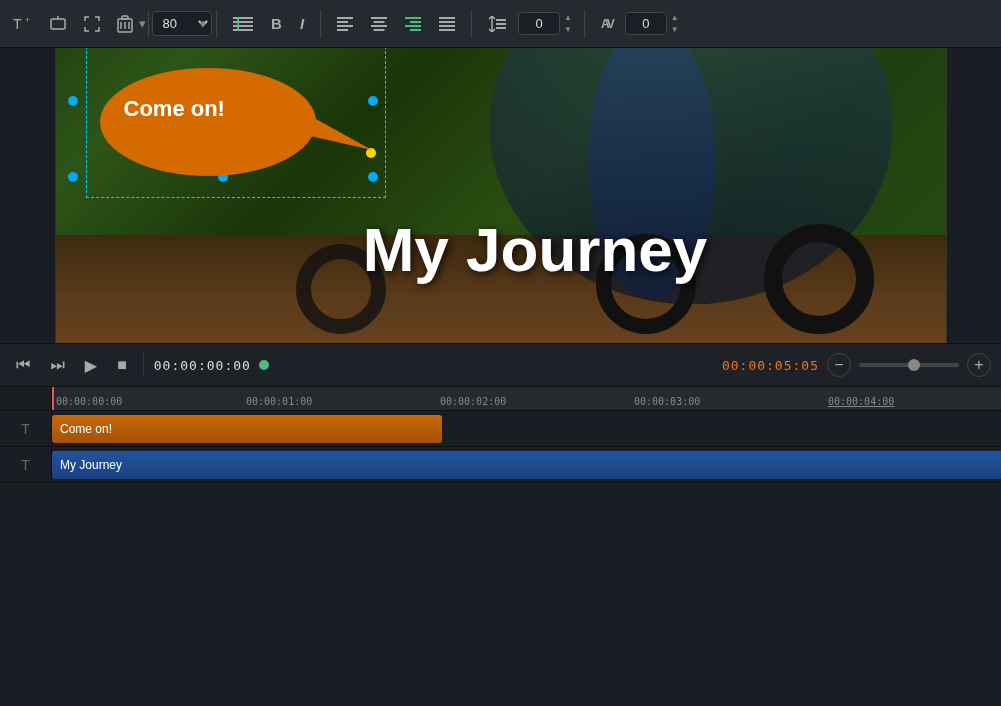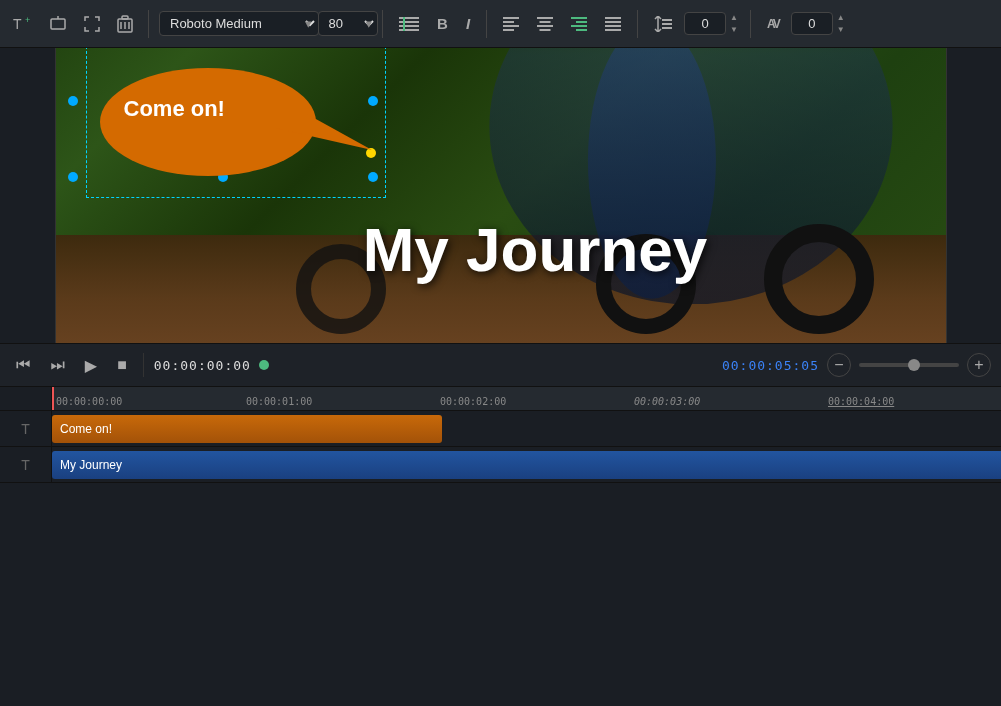--- a/index.html
+++ b/index.html
@@ -236,21 +236,21 @@
       letter-spacing: 1px;
     }
     #playhead-dot {
       width: 10px;
       height: 10px;
       background: #4dba7f;
       border-radius: 50%;
       flex-shrink: 0;
     }
     #time-display-right {
-      color: #3b82f6;
+      color: #f97316;
       font-size: 13px;
       font-family: monospace;
       letter-spacing: 1px;
       margin-left: auto;
     }
     #zoom-minus, #zoom-plus {
       background: none;
       border: 1px solid #444;
       color: #aaa;
       cursor: pointer;
@@ -384,23 +384,20 @@
         <rect x="1" y="4" width="14" height="13" rx="1" fill="none" stroke="#aaa" stroke-width="1.5"></rect>
         <rect x="5" y="1" width="6" height="3" rx="1" fill="none" stroke="#aaa" stroke-width="1.5"></rect>
         <line x1="4" y1="7" x2="4" y2="14" stroke="#aaa" stroke-width="1.5"></line>
         <line x1="8" y1="7" x2="8" y2="14" stroke="#aaa" stroke-width="1.5"></line>
         <line x1="12" y1="7" x2="12" y2="14" stroke="#aaa" stroke-width="1.5"></line>
       </svg>
   </button>
 
   <div class="tb-sep"></div>
 
-  <select class="font-select">
-    <option>Roboto Medium</option>
-  </select>
   <span style="color:#888;margin-left:-20px;pointer-events:none;">▾</span>
 
   <select class="size-select">
     <option>80</option>
   </select>
   <span style="color:#888;margin-left:-18px;pointer-events:none;">▾</span>
 
   <div class="tb-sep"></div>
 
   <button class="tb-icon-btn">
@@ -545,21 +542,21 @@
   <button id="zoom-plus">+</button>
 </div>
 
 <div id="timeline-ruler">
   <div id="playhead-line"></div>
   <div style="width:52px;flex-shrink:0;border-right:1px solid #111;height:100%;background:#1a1e24;"></div>
   <div style="flex:1;position:relative;height:100%;overflow:hidden;">
     <span class="ruler-label" style="position:absolute;left:4px;top:5px;">00:00:00:00</span>
     <span class="ruler-label" style="position:absolute;left:194px;top:5px;">00:00:01:00</span>
     <span class="ruler-label" style="position:absolute;left:388px;top:5px;">00:00:02:00</span>
-    <span class="ruler-label" style="position:absolute;left:582px;top:5px;font-style:italic;">00:00:03:00</span>
+    <span class="ruler-label" style="position:absolute;left:582px;top:5px;">00:00:03:00</span>
     <span class="ruler-label" style="position:absolute;left:776px;top:5px;text-decoration:underline;">00:00:04:00</span>
 
   </div>
 </div>
 
 <div id="timeline-tracks">
 
   <div class="track-row">
     <div class="track-label-col">
       <span class="track-label-icon">T</span>

